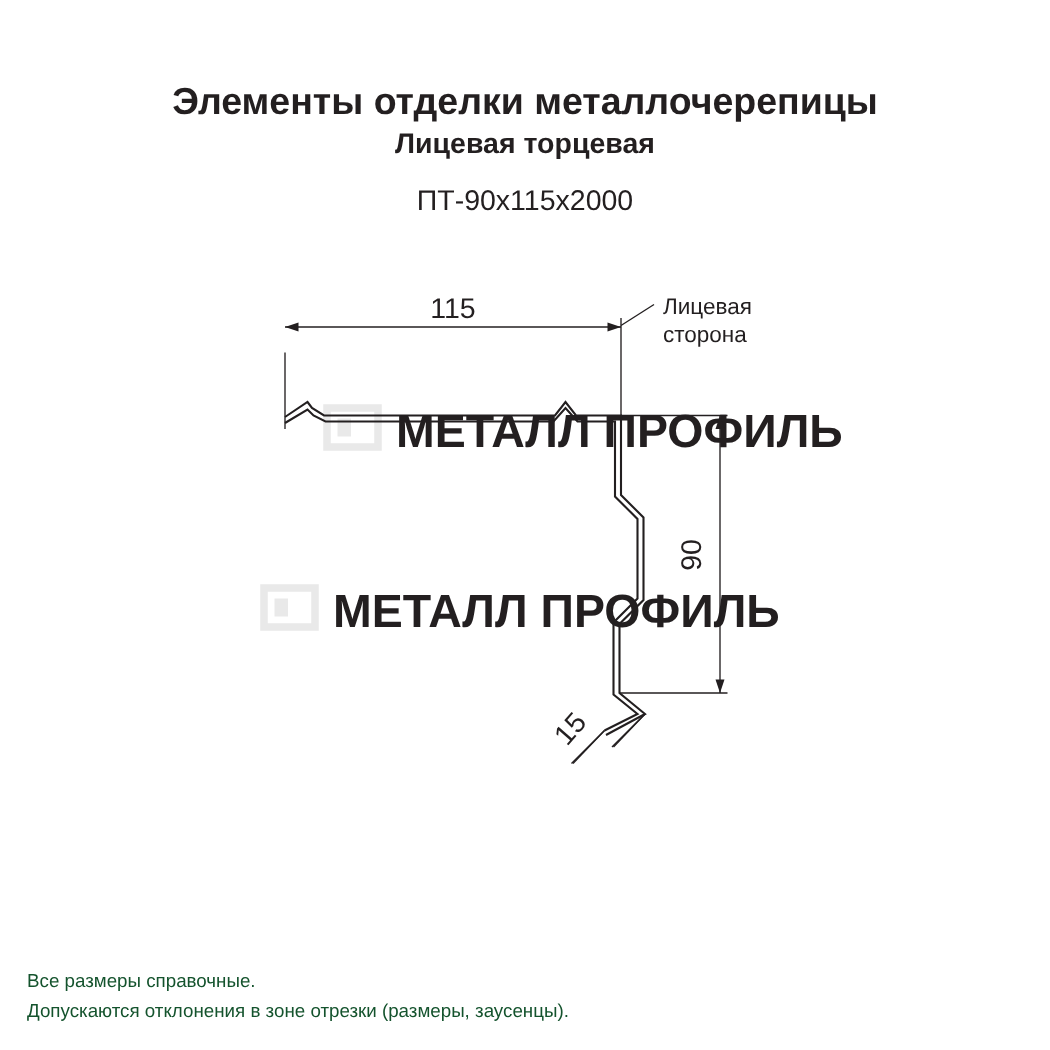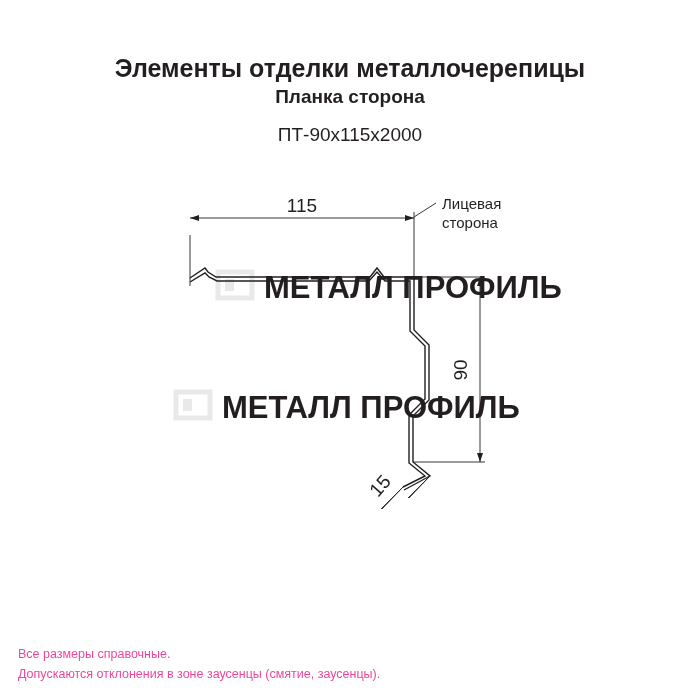--- a/index.html
+++ b/index.html
@@ -64,36 +64,36 @@
     height: 400px;
     pointer-events: none;
   }
   .footer {
     position: absolute;
     left: 18px;
     bottom: 16px;
     width: 664px;
     font-size: 12.5px;
     line-height: 1.55;
-    color: #ec4899;
+    color: #14532d;
   }
   .footer div { white-space: nowrap; }
   svg { display: block; }
   text {
     font-family: "Liberation Sans", sans-serif;
     fill: #231f20;
   }
 </style>
 </head>
 <body>
 
 <div class="page">
 
   <div class="title">Элементы отделки металлочерепицы</div>
-  <div class="subtitle">Планка сторона</div>
+  <div class="subtitle">Лицевая торцевая</div>
   <div class="code">ПТ-90х115х2000</div>
 
   <div class="watermark">
     <svg width="700" height="400" viewBox="0 0 700 400">
       <g fill="#e9e9e9">
 
         <g transform="translate(218,100)">
           <rect x="0" y="12" width="34" height="26" fill="none" stroke="#e9e9e9" stroke-width="5"></rect>
           <rect x="7" y="19" width="9" height="12" fill="#e9e9e9"></rect>
           <text x="46" y="38" font-size="31" font-weight="bold" fill="#e9e9e9">МЕТАЛЛ ПРОФИЛЬ</text>
@@ -157,16 +157,16 @@
         <line x1="414" y1="57" x2="436" y2="43"></line>
       </g>
       <text x="442" y="49" font-size="15">Лицевая</text>
       <text x="442" y="68" font-size="15">сторона</text>
 
     </svg>
   </div>
 
   <div class="footer">
     <div>Все размеры справочные.</div>
-    <div>Допускаются отклонения в зоне заусенцы (смятие, заусенцы).</div>
+    <div>Допускаются отклонения в зоне отрезки (размеры, заусенцы).</div>
   </div>
 
 </div>
 
 </body></html>

